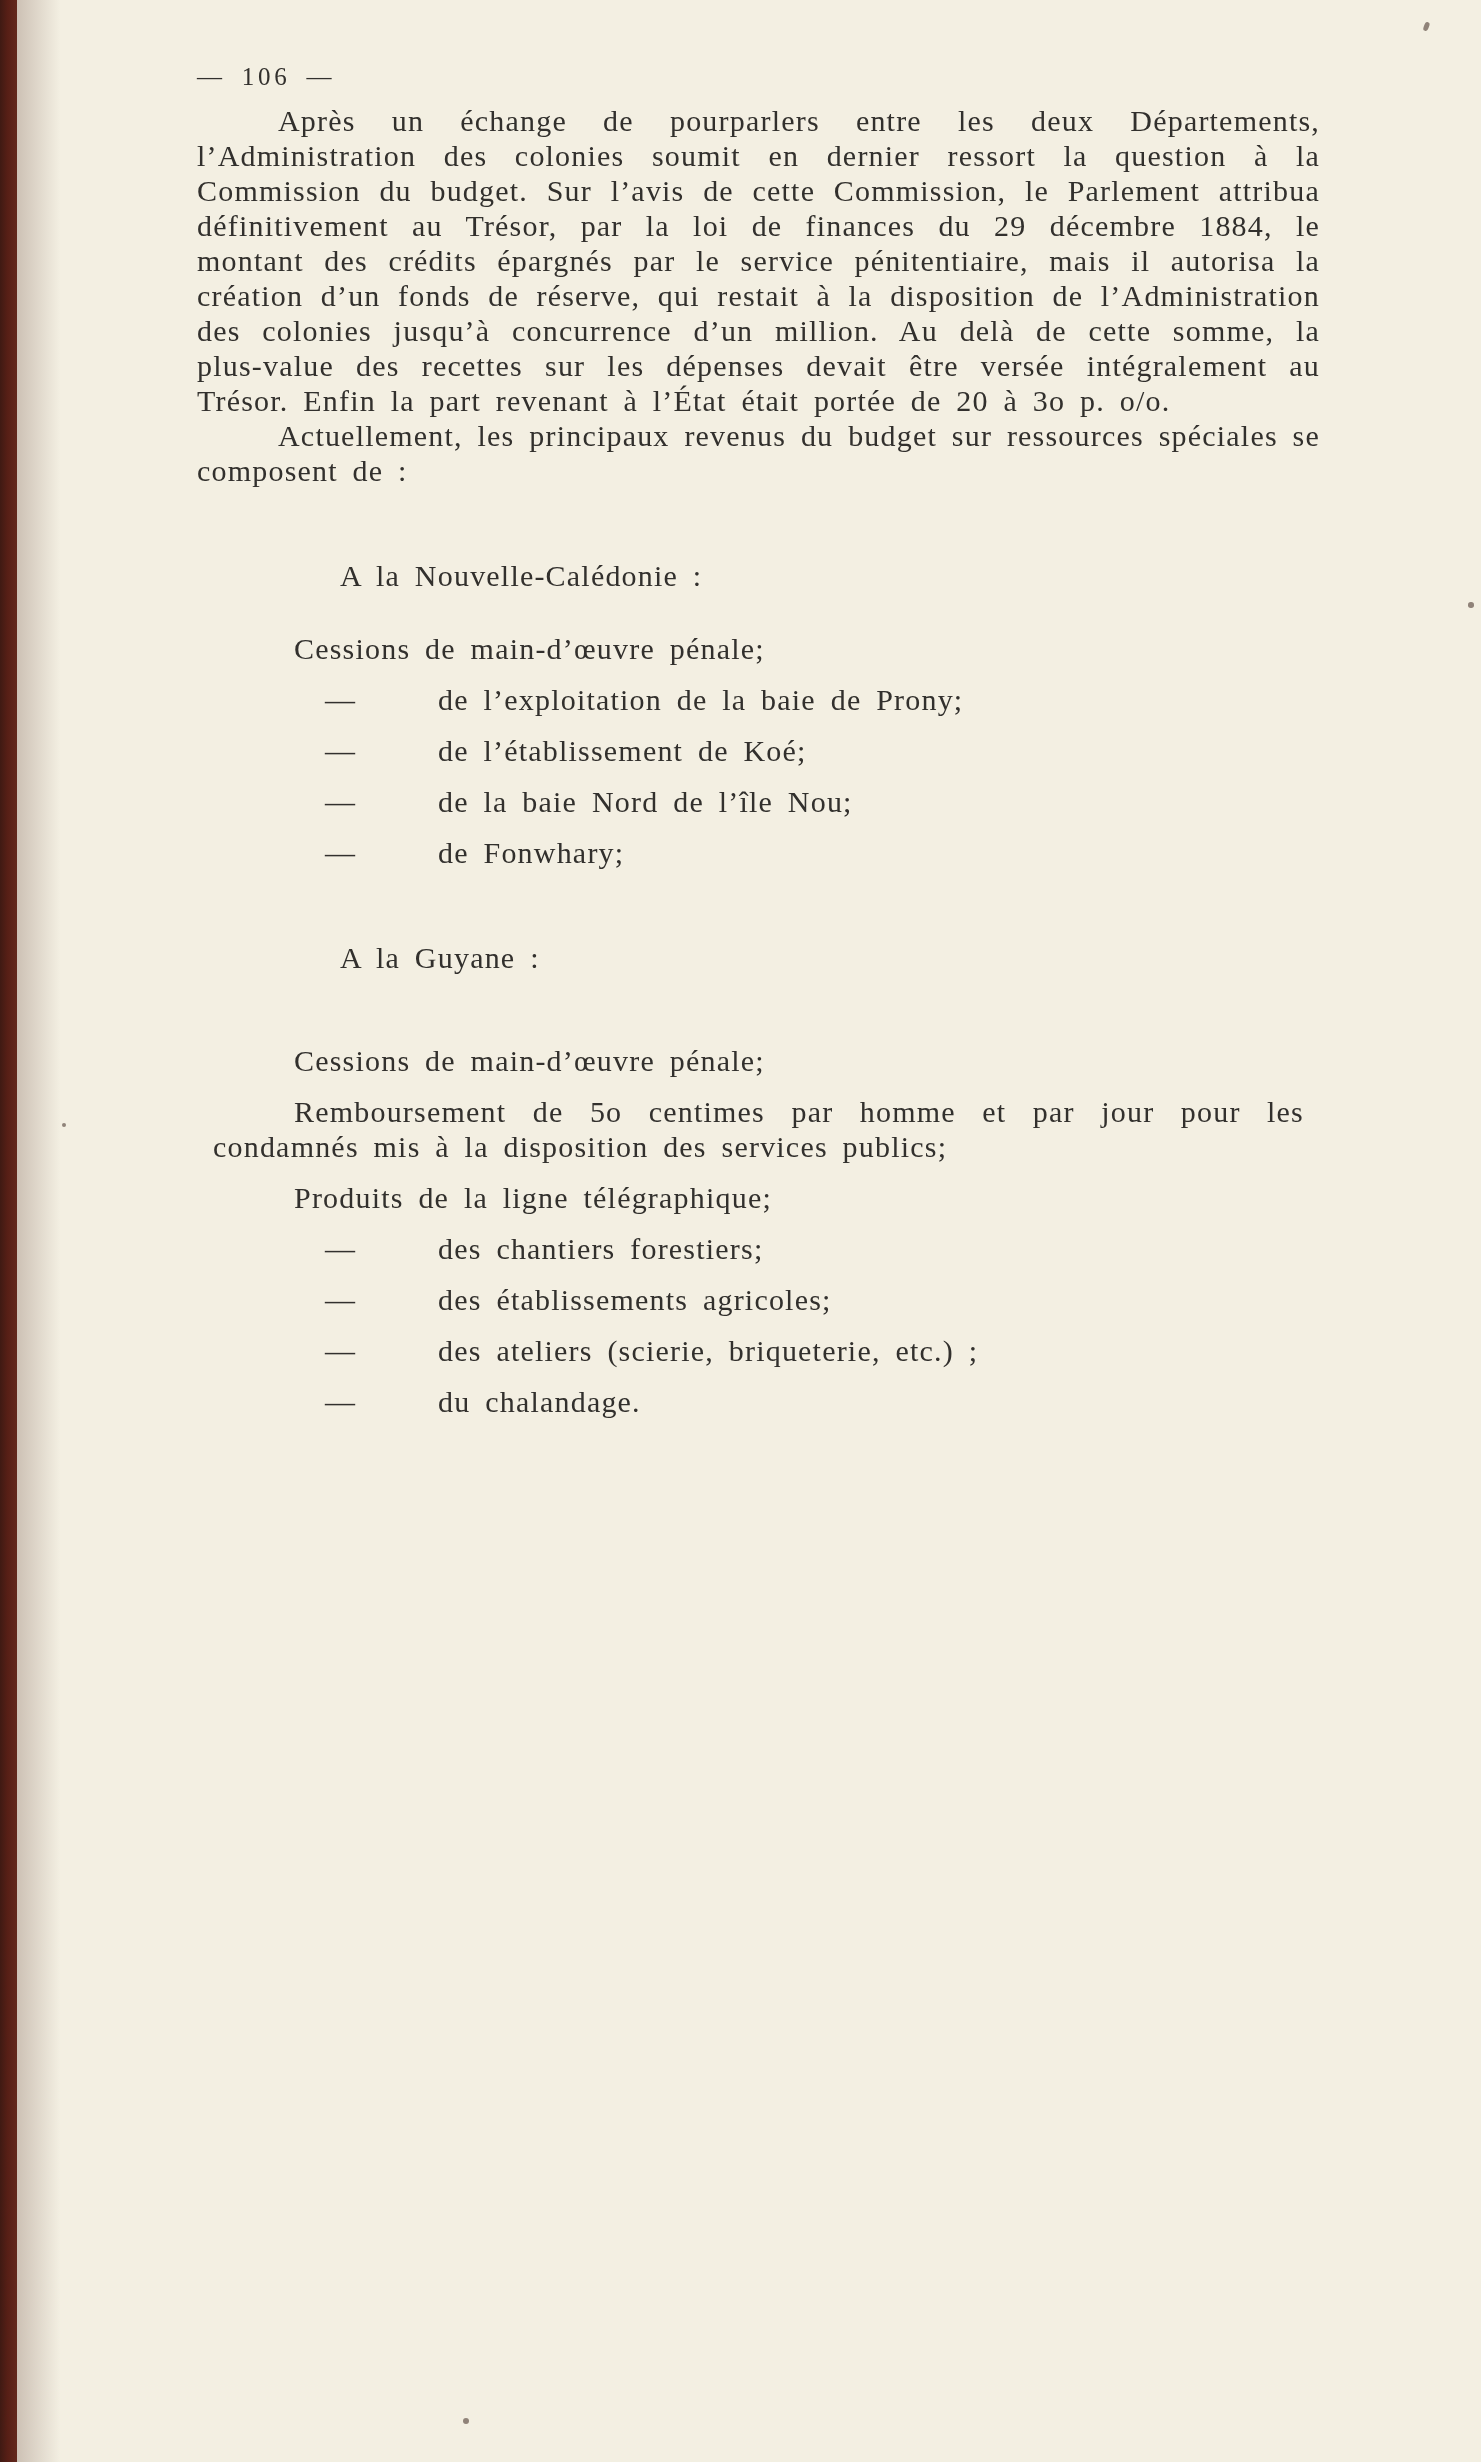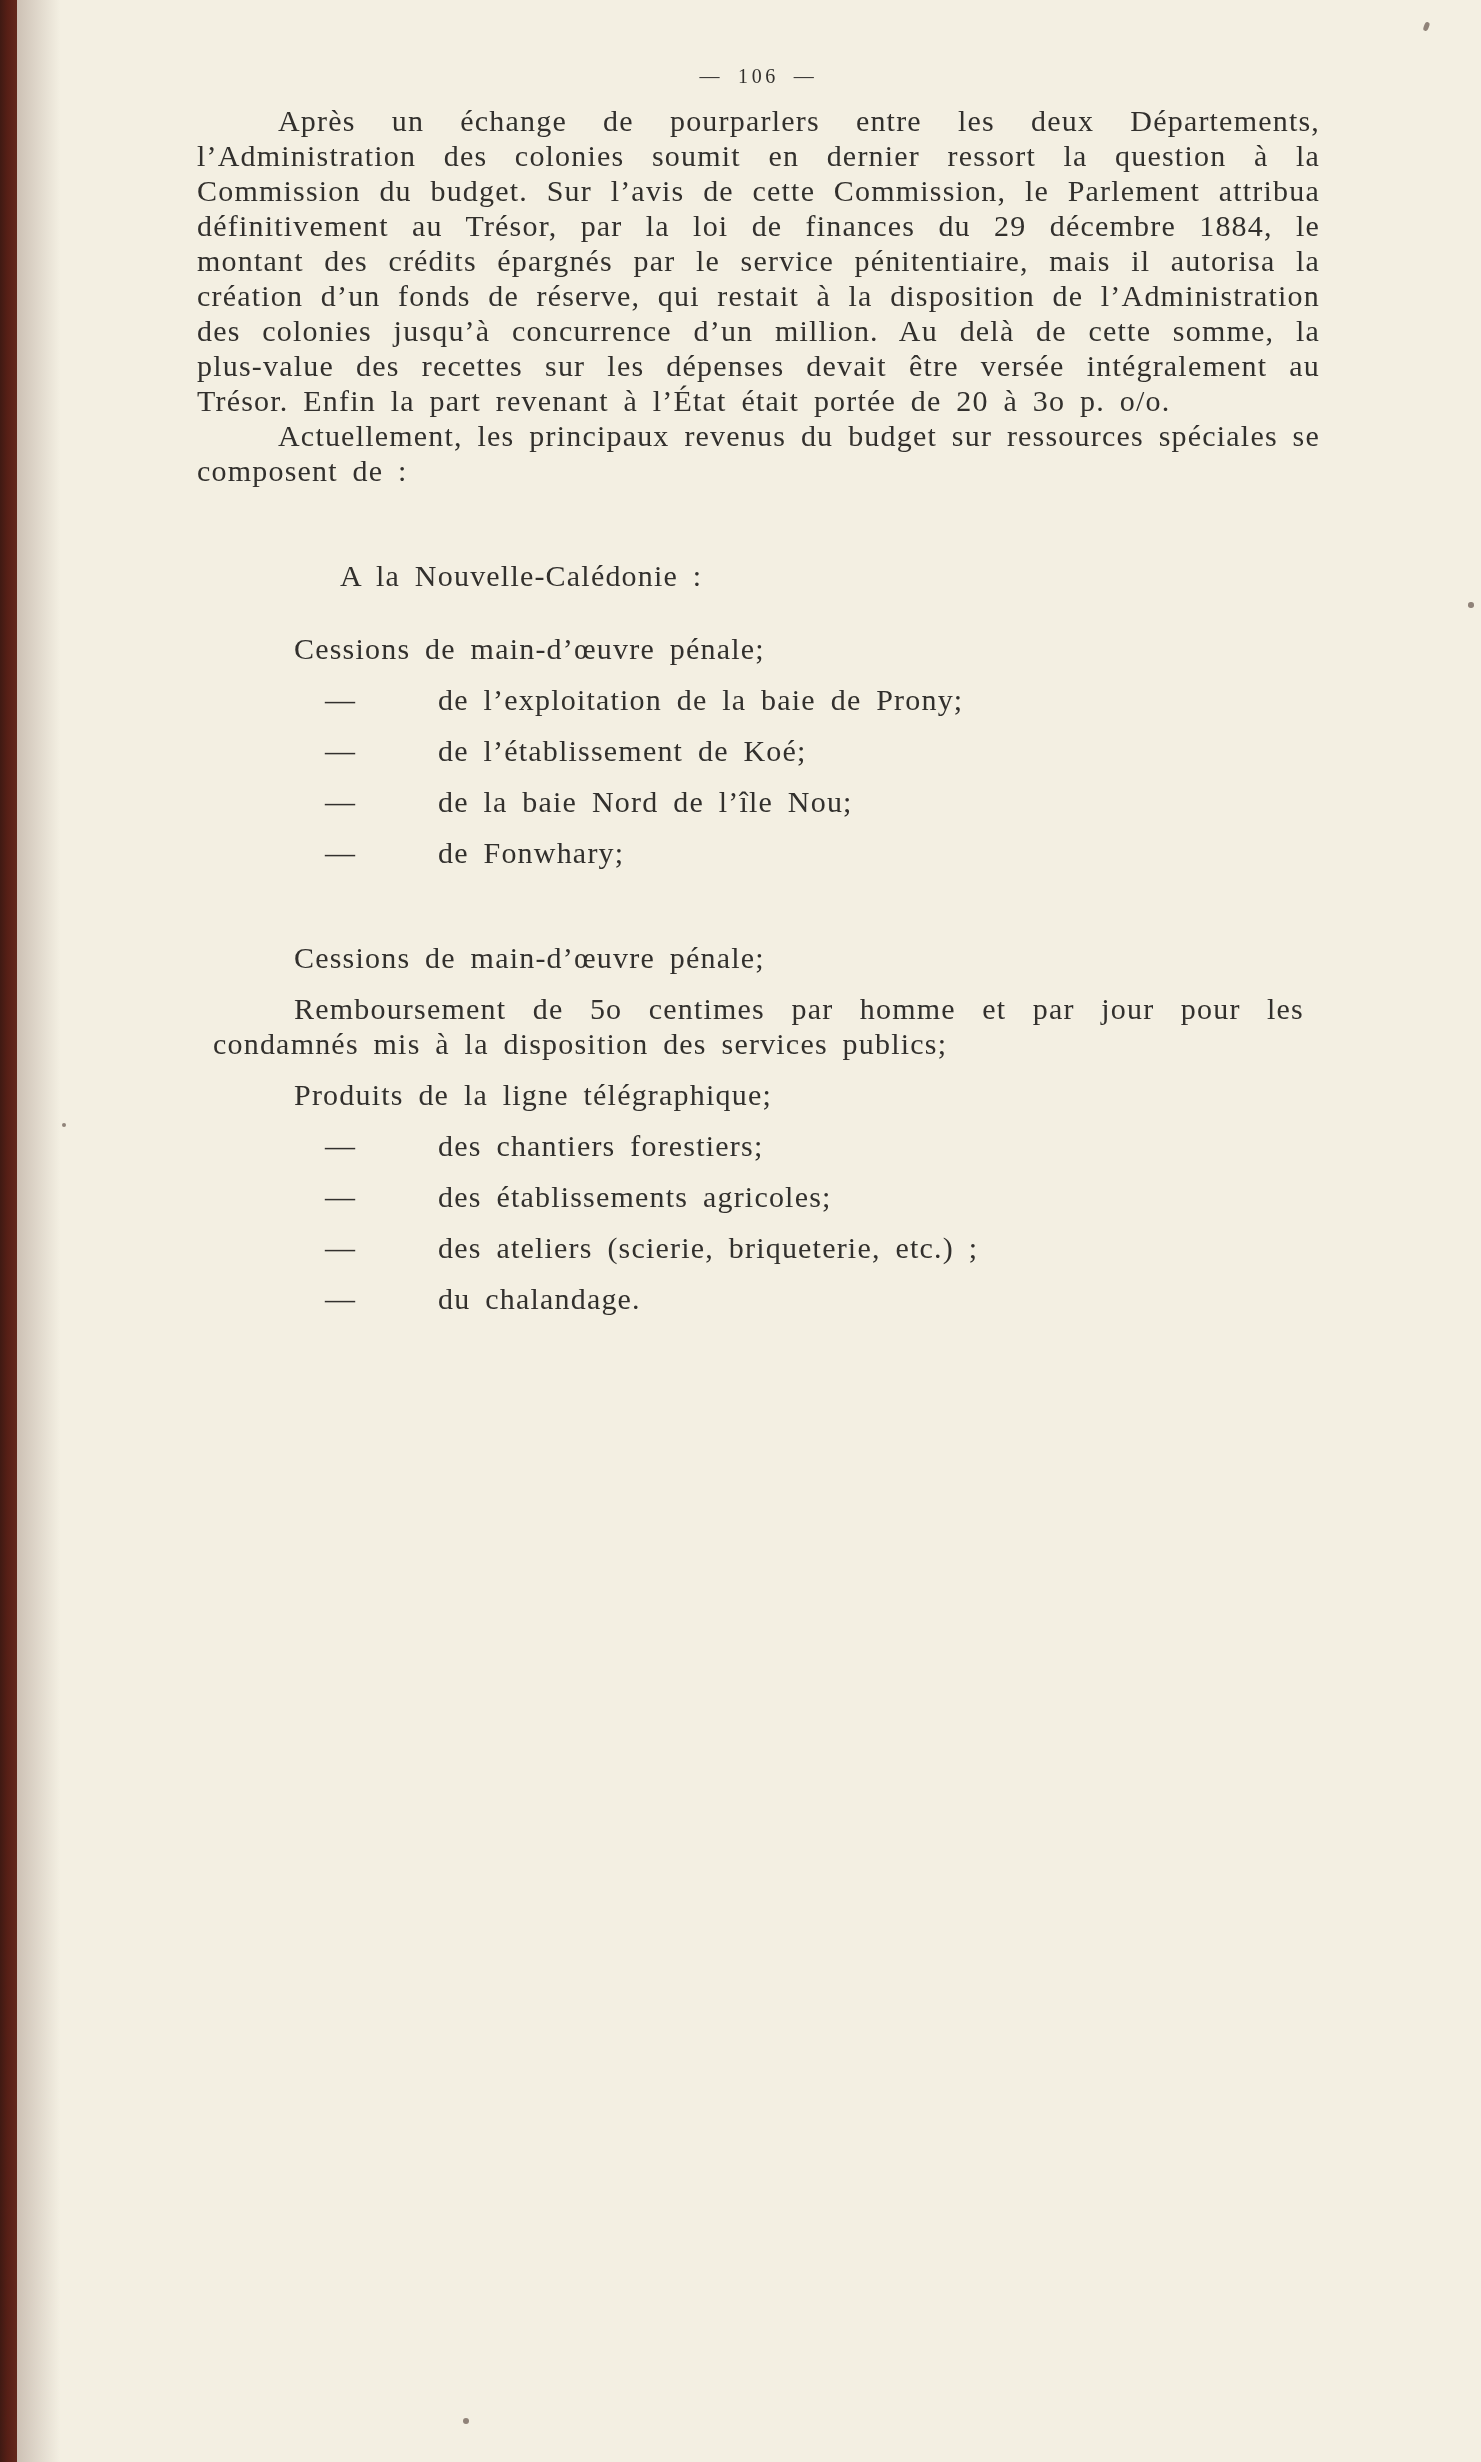--- a/index.html
+++ b/index.html
@@ -30,22 +30,21 @@
     left: 197px;
     top: 59px;
     width: 1123px;
     font-size: 30px;
     line-height: 35px;
     letter-spacing: 1.2px;
     word-spacing: 6.1px;
     text-align: justify;
   }
   .page-number {
-    text-align: center;
-    font-size: 20px;
+    font-size: 25px;
     letter-spacing: 3.7px;
     margin: 0 0 8.6px 0;
   }
   .para {
     margin: 0;
     text-indent: 81px;
   }
   .section { margin-top: 70px; }
   .section-heading {
     margin: 12px;
@@ -98,20 +97,21 @@
       <div class="items">
         <p class="item">Cessions de main-d’œuvre pénale;</p>
         <p class="item dash"><span class="marker">—</span><span class="itext">de l’exploitation de la baie de Prony;</span></p>
         <p class="item dash"><span class="marker">—</span><span class="itext">de l’établissement de Koé;</span></p>
         <p class="item dash"><span class="marker">—</span><span class="itext">de la baie Nord de l’île Nou;</span></p>
         <p class="item dash"><span class="marker">—</span><span class="itext">de Fonwhary;</span></p>
       </div>
     </div>
 
     <div class="section section-guyane">
+      <p class="section-heading">A la Guyane :</p>
       <div class="items">
         <p class="item">Cessions de main-d’œuvre pénale;</p>
         <p class="item">Remboursement de 5o centimes par homme et par jour pour les condamnés mis à la disposition des services publics;</p>
         <p class="item">Produits de la ligne télégraphique;</p>
         <p class="item dash"><span class="marker">—</span><span class="itext">des chantiers forestiers;</span></p>
         <p class="item dash"><span class="marker">—</span><span class="itext">des établissements agricoles;</span></p>
         <p class="item dash"><span class="marker">—</span><span class="itext">des ateliers (scierie, briqueterie, etc.) ;</span></p>
         <p class="item dash"><span class="marker">—</span><span class="itext">du chalandage.</span></p>
       </div>
     </div>

